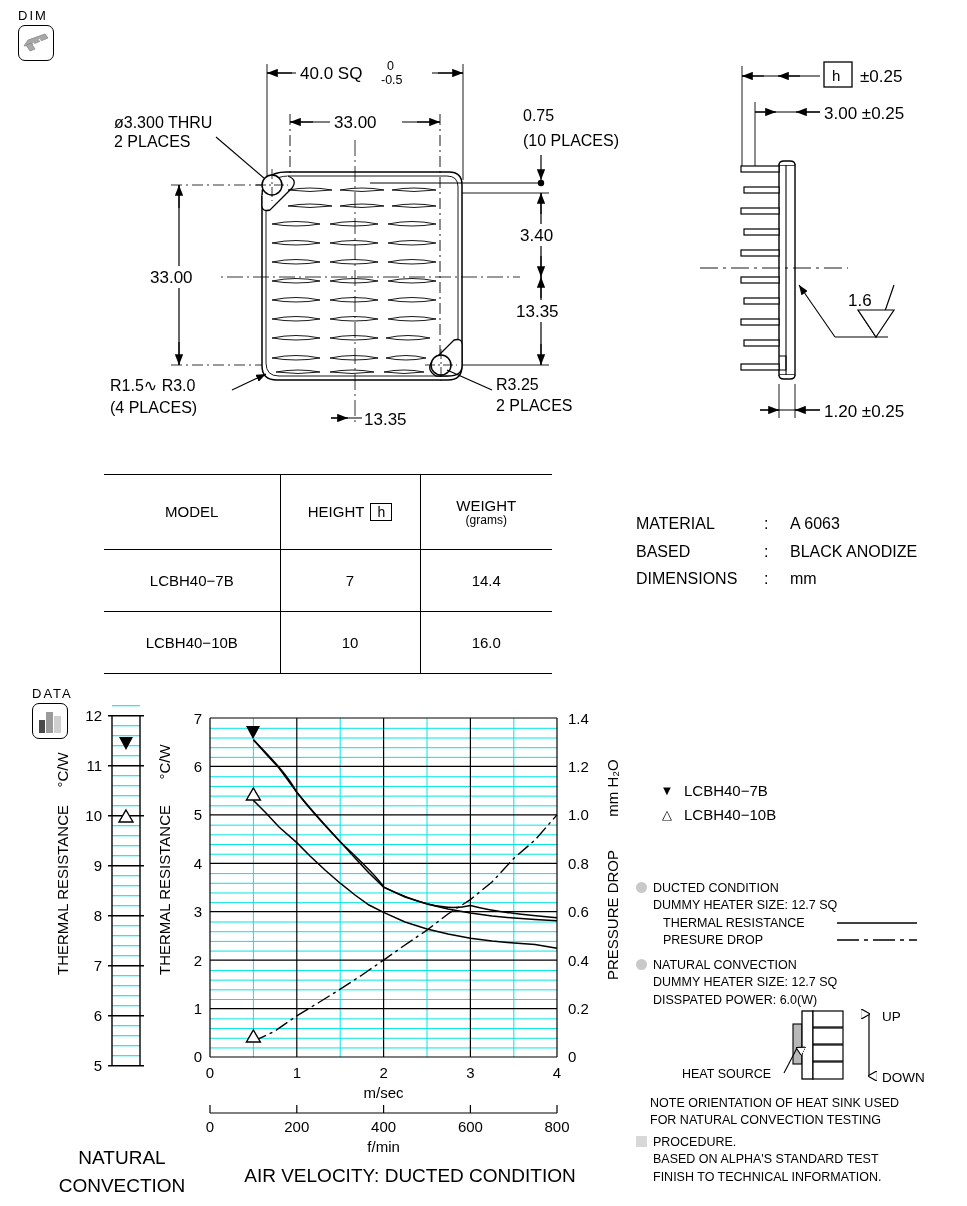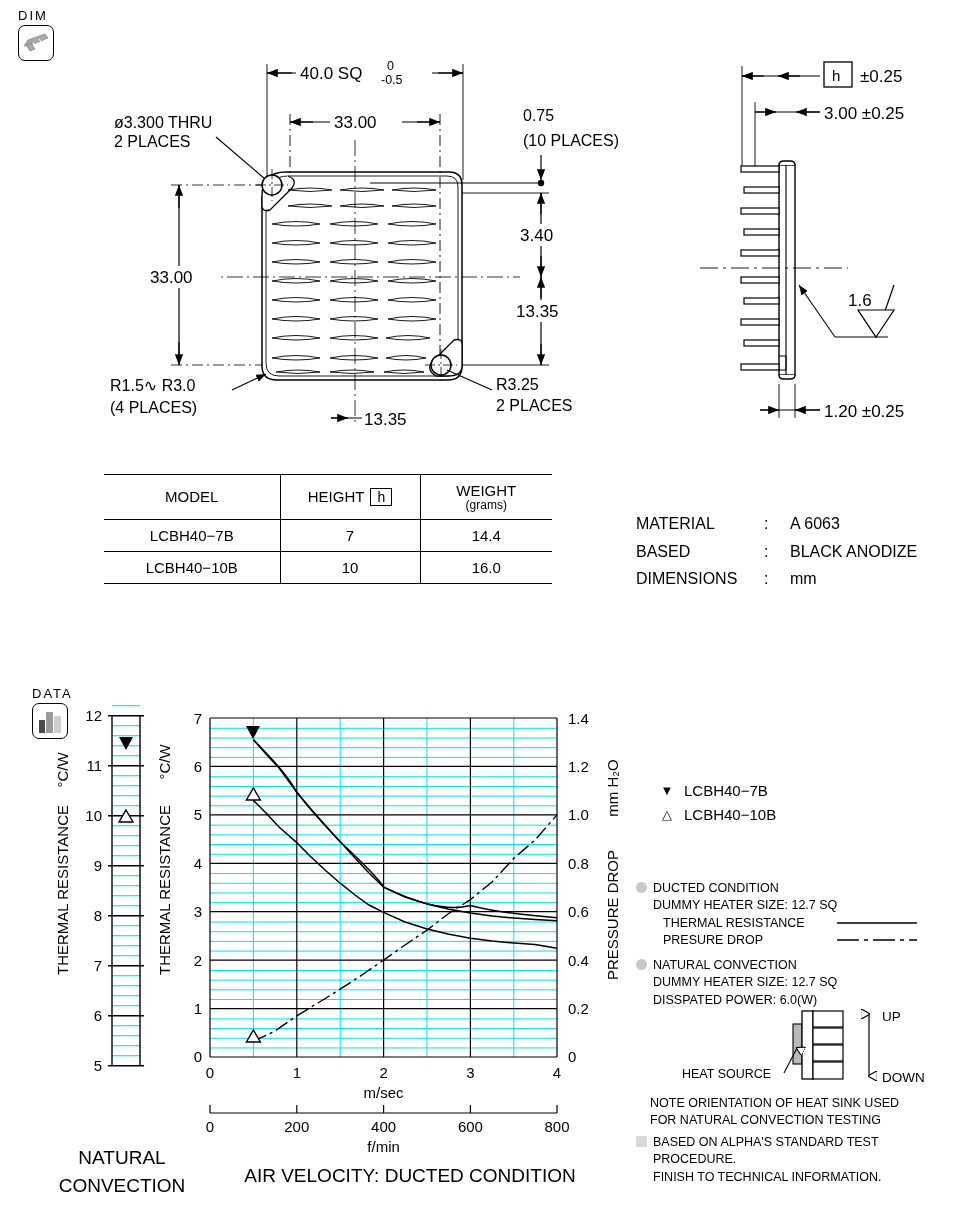--- a/index.html
+++ b/index.html
@@ -24,21 +24,21 @@
     position:relative; overflow:hidden; background:#fff;
   }
 
   
   .spec-table {
     position:absolute; border-collapse:collapse;
     font-size:15px;
   }
   .spec-table td, .spec-table th {
     border:0; text-align:center; font-weight:normal;
-    padding:7px 4px;
+    padding:22px 4px;
   }
   .spec-table thead th { border-bottom:1.6px solid #000; }
   .spec-table tbody tr td { border-bottom:1.6px solid #000; }
   .spec-table .vdiv { border-right:1.6px solid #000; }
   .topline { border-top:1.6px solid #000; }
   .hbox {
     display:inline-block; border:1.3px solid #000;
     padding:0px 6px; margin-left:6px; font-size:14px;
   }
   .sub { font-size:12px; display:block; line-height:1.05; }
@@ -616,22 +616,22 @@
 
 <div class="notes" style="left:650px; top:1095px; width:320px;">
   <div>NOTE ORIENTATION OF HEAT SINK USED</div>
   <div>FOR NATURAL CONVECTION TESTING</div>
 </div>
 
 <div class="notes" style="left:636px; top:1134px; width:325px;">
   <div class="note-group">
     <span class="bullet-sq"></span>
     <div class="note-body">
+      <div>PROCEDURE.</div>
       <div>BASED ON ALPHA'S STANDARD TEST</div>
-      <div>PROCEDURE.</div>
       <div>FINISH TO TECHNICAL INFORMATION.</div>
     </div>
   </div>
 </div>
 
 <div class="cap" style="left:52px; top:1144px; width:140px; white-space:pre-line;">NATURAL
 CONVECTION</div>
 <div class="cap" style="left:220px; top:1162px; width:380px;">AIR VELOCITY:  DUCTED CONDITION</div>
 
 </body></html>

